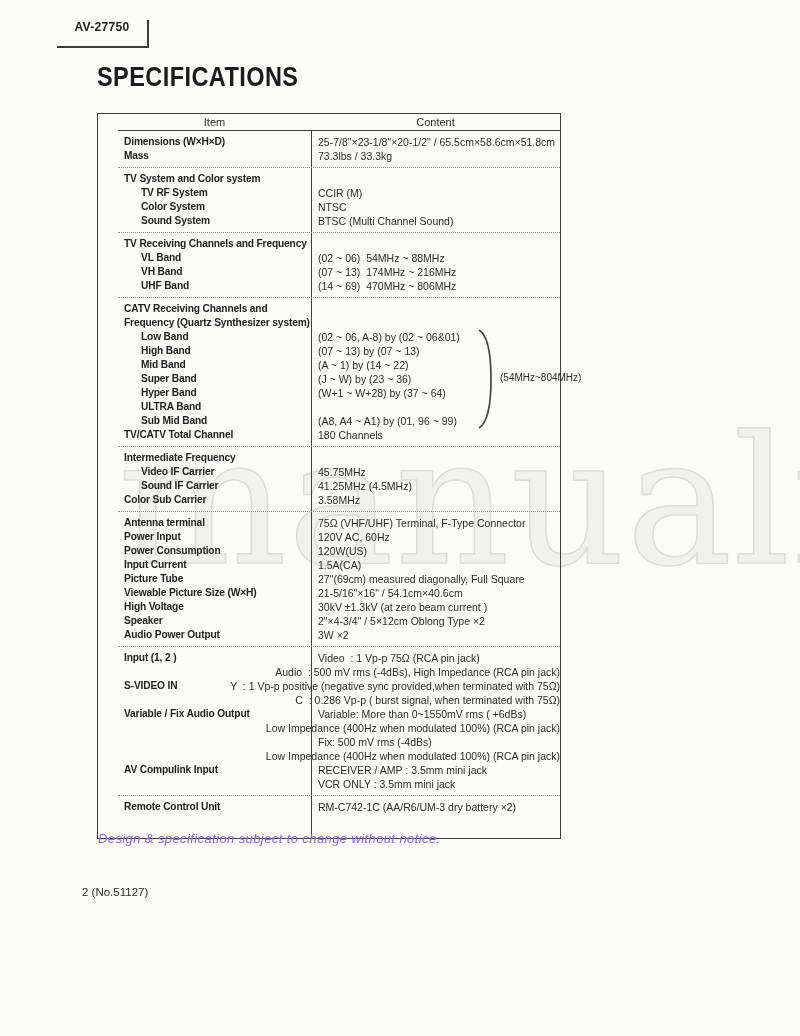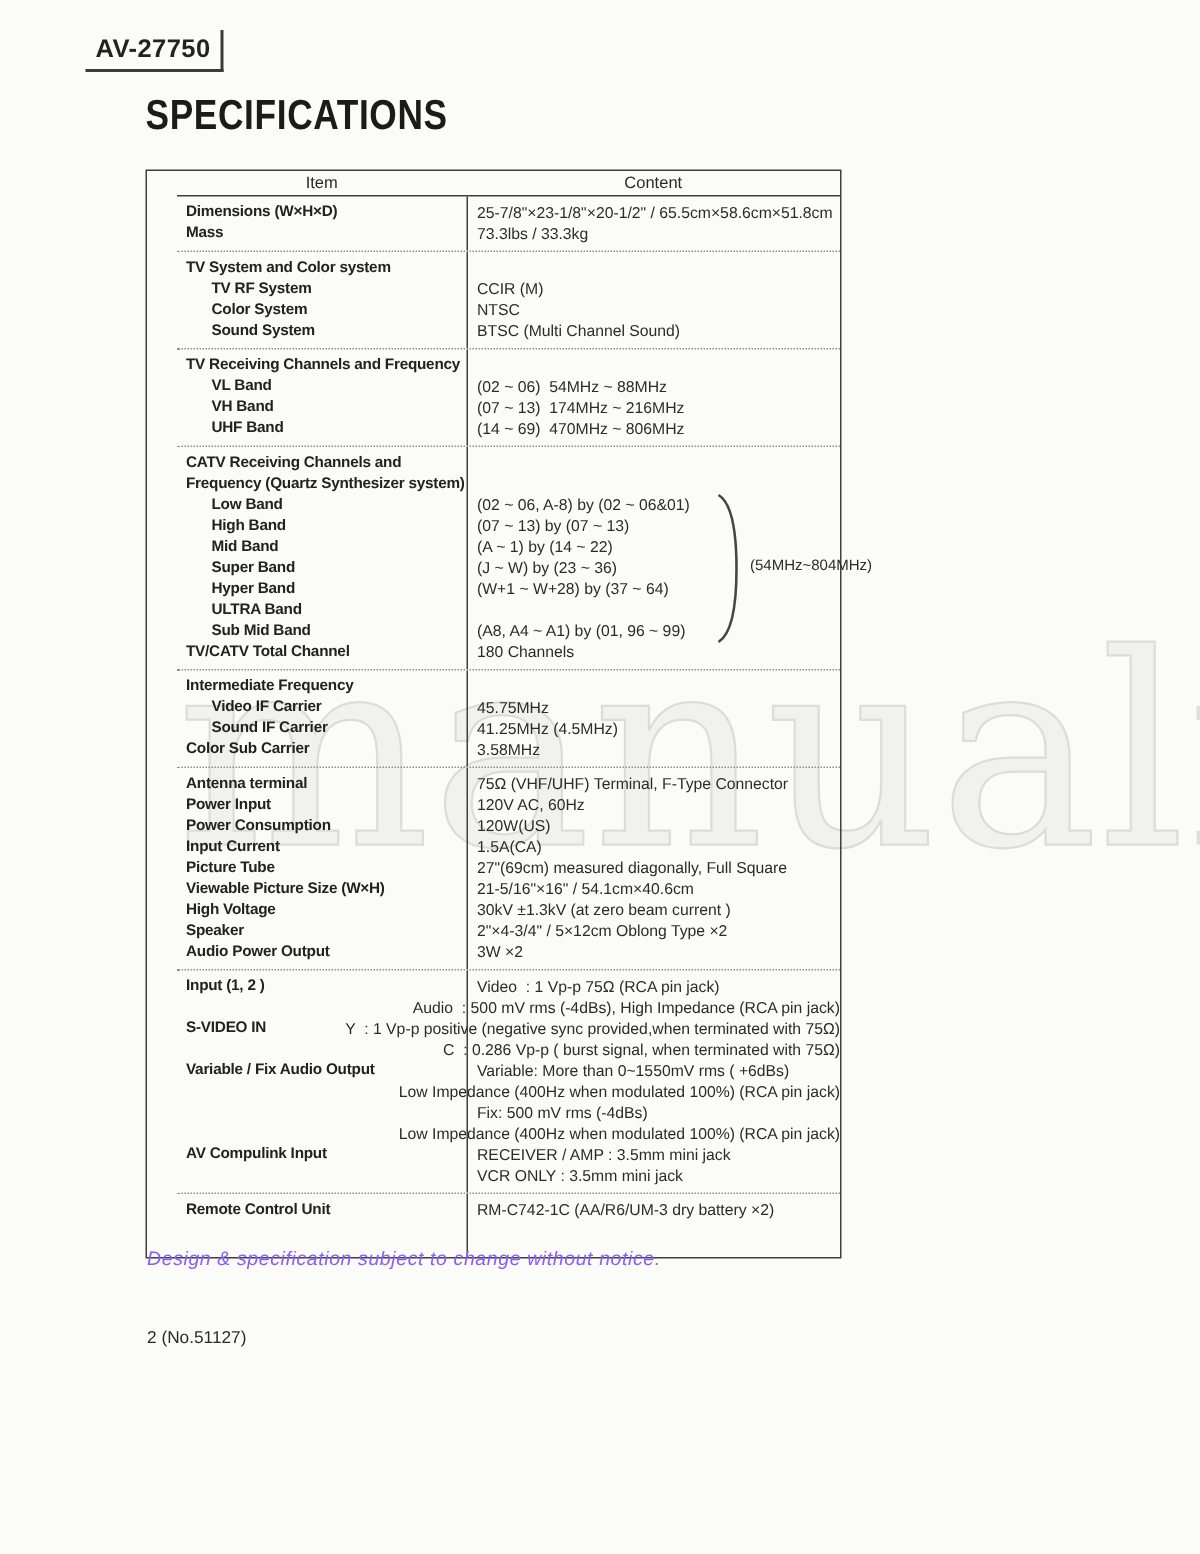--- a/index.html
+++ b/index.html
@@ -7,22 +7,22 @@
     width:800px;height:1036px;
     background:#fbfbf9;
     font-family:"Liberation Sans",sans-serif;
     color:#262626;
     position:relative;
     overflow:hidden;
   }
   .model-tab{
     position:absolute;left:57px;top:20px;width:90px;height:26px;
     border-bottom:2px solid #3c3c3c;border-right:2px solid #3c3c3c;
-    display:flex;align-items:center;justify-content:center;
-    font-size:17px;font-weight:bold;letter-spacing:.3px;color:#222;
+    display:flex;justify-content:center;
+    font-size:12px;font-weight:bold;letter-spacing:.3px;color:#222;
     z-index:2;
   }
   .title{
     position:absolute;left:97px;top:61px;margin:0;
     font-size:28px;font-weight:bold;color:#1b1b1b;
     transform:scaleX(0.84);transform-origin:left center;
     letter-spacing:.5px;white-space:pre;z-index:2;
   }
   .watermark{
     position:absolute;left:118px;top:413px;z-index:0;
@@ -70,21 +70,21 @@
   .cell.content{flex:1;padding-left:7px;color:#2b2b2b;}
   .cell.content.cind1{padding-left:54px;}
   .cell.content.cind2{padding-left:31px;}
   .brace{position:absolute;pointer-events:none;}
   .brace-label{position:absolute;font-size:10px;white-space:pre;color:#2b2b2b;}
   .footer-note{
     position:absolute;left:98px;top:831px;margin:0;
     font-style:italic;font-size:13px;letter-spacing:.4px;color:#8b5cf6;z-index:1;
   }
   .page-number{
-    position:absolute;left:98px;top:886px;margin:0;
+    position:absolute;left:82px;top:886px;margin:0;
     font-size:11.5px;color:#2a2a2a;z-index:1;
   }
 </style>
 </head>
 <body>
 
 <div class="model-tab">
   <span>AV-27750</span>
 </div>
 

